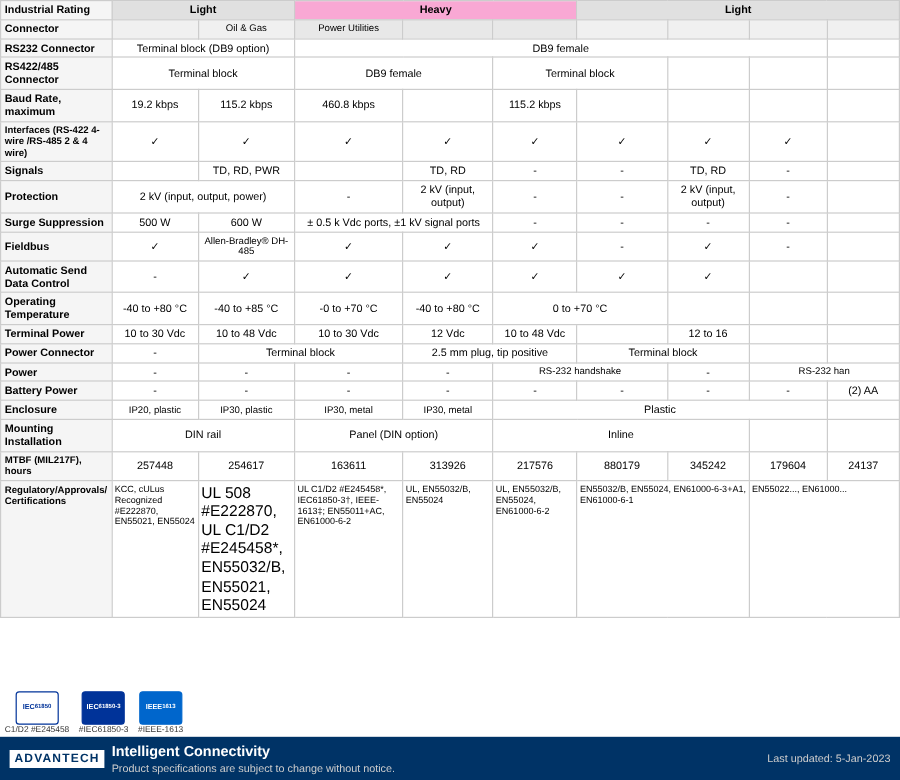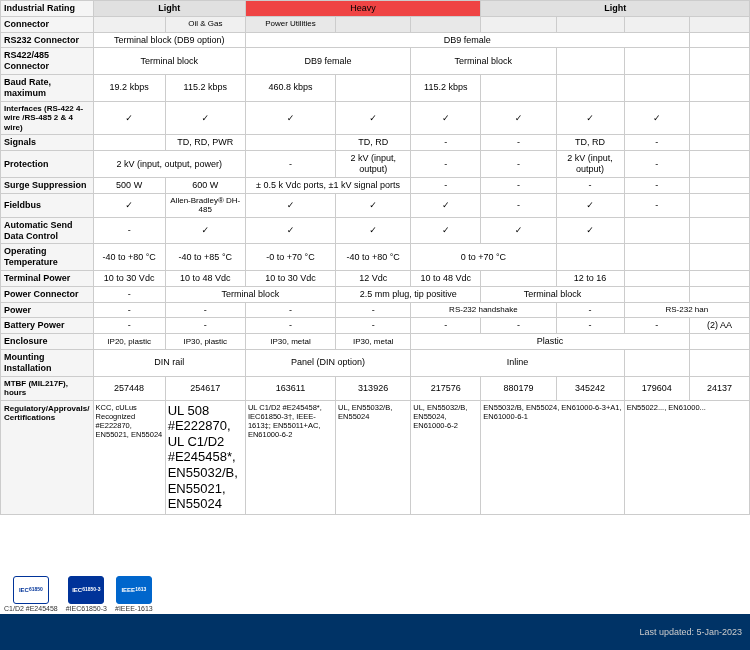--- a/index.html
+++ b/index.html
@@ -129,21 +129,21 @@
         <col style="width:70px">
         <col style="width:75px">
         <col style="width:68px">
         <col style="width:65px">
         <col style="width:60px">
       </colgroup>
       <thead>
         <tr>
           <td style="font-weight:bold;background:#f5f5f5">Industrial Rating</td>
           <td colspan="2" style="background:#e0e0e0;font-weight:bold">Light</td>
-          <td colspan="3" style="background:#ef4444;font-weight:normal">Heavy</td>
+          <td colspan="3" style="background:#f9a8d4;font-weight:bold">Heavy</td>
           <td colspan="4" style="background:#e0e0e0;font-weight:bold">Light</td>
         </tr>
         <tr>
           <td style="font-weight:bold;background:#f5f5f5">Connector</td>
           <td style="background:#f0f0f0;font-size:8px"></td>
           <td style="background:#f0f0f0;font-size:8px">Oil &amp; Gas</td>
           <td style="background:#e8e8e8;font-size:8px">Power Utilities</td>
           <td style="background:#e8e8e8;font-size:8px"></td>
           <td style="background:#e8e8e8;font-size:8px"></td>
           <td style="background:#f0f0f0;font-size:8px"></td>
@@ -384,15 +384,22 @@
     <div class="cert-item">
       <div class="cert-logo" style="font-size:6px;background:#0066cc;color:white;border-color:#0066cc">
         <div>IEEE</div>
         <div style="font-size:5px">1613</div>
       </div>
       <div class="cert-label">#IEEE-1613</div>
     </div>
   </div>
 
   <div class="footer">
+    <div class="footer-brand">
+      <div class="advantech-logo">ADVANTECH</div>
+      <div class="footer-left">
+        <div class="footer-title">Intelligent Connectivity</div>
+        <div class="footer-note">Product specifications are subject to change without notice.</div>
+      </div>
+    </div>
     <div class="footer-right">Last updated: 5-Jan-2023</div>
   </div>
 </div>
 
 </body></html>

